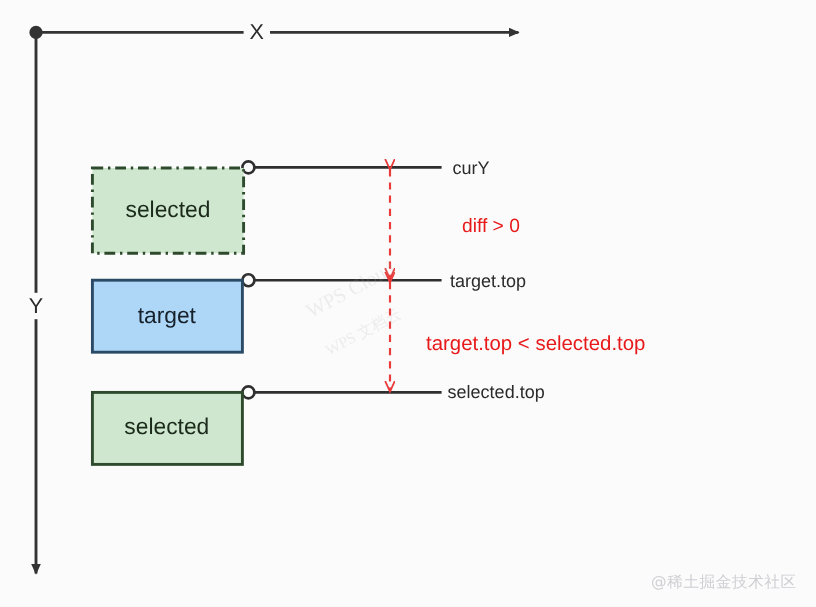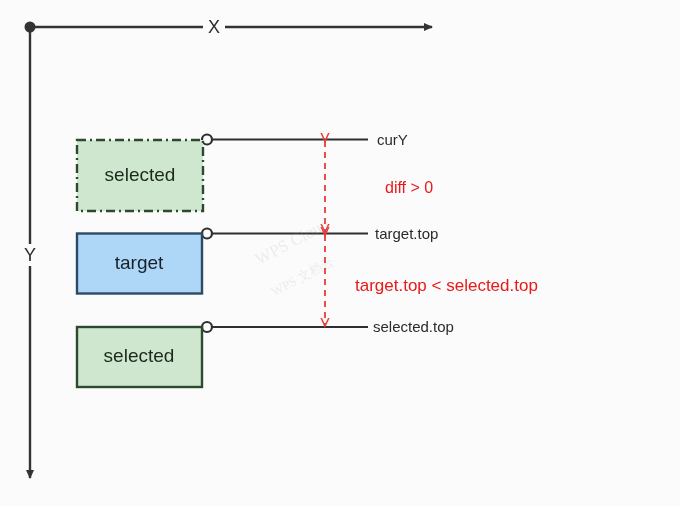--- a/index.html
+++ b/index.html
@@ -153,14 +153,15 @@
     <text class="marker-label" x="375" y="235">target.top</text>
     <text class="marker-label" x="373" y="328">selected.top</text>
 
     <text class="note-red" x="385" y="189">diff &gt; 0</text>
     <text class="note-red big" x="355" y="287">target.top &lt; selected.top</text>
   </svg>
 
   <div class="wps-wm wm1">WPS Cloud</div>
   <div class="wps-wm wm2">WPS 文档云</div>
 
+  <div class="watermark-brand">@稀土掘金技术社区</div>
 
 </div>
 
 </body></html>

